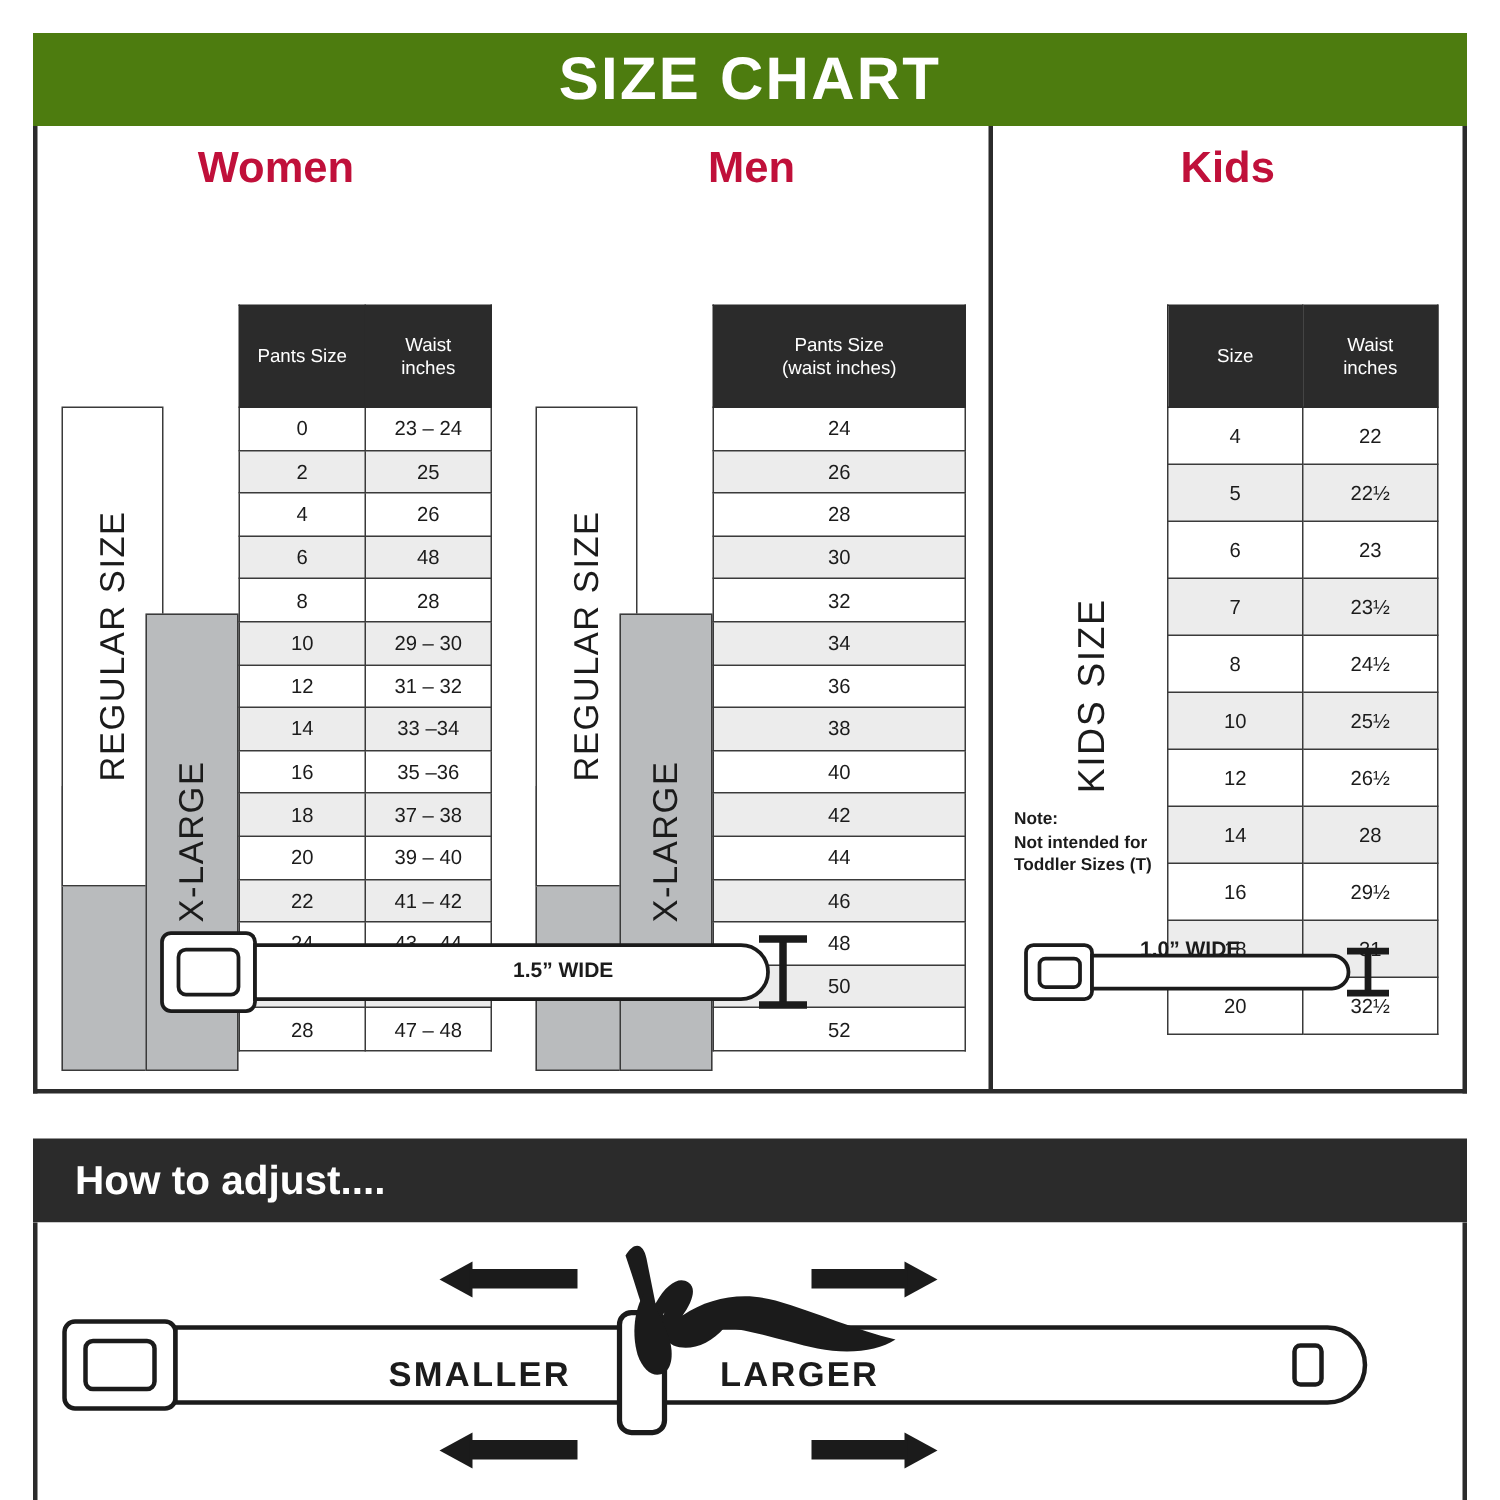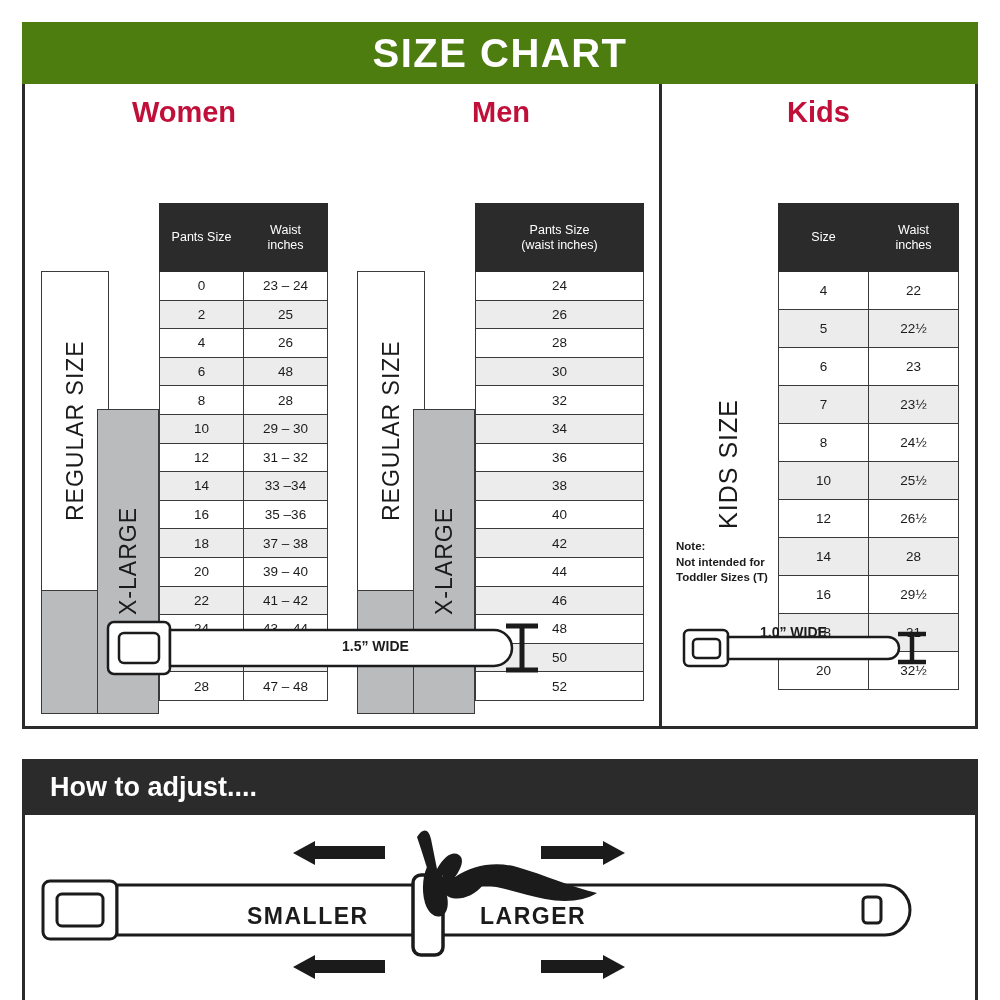--- a/index.html
+++ b/index.html
@@ -456,17 +456,17 @@
       <g fill="#1b1b1b">
         <path d="M392 22 C398 12 404 14 406 24 L412 54 C420 40 428 36 434 40 C440 44 436 54 430 62
                  C448 50 470 46 492 52 C520 60 546 72 572 78 C560 86 540 88 520 84
                  C500 80 478 72 458 70 C448 82 434 86 424 82 C416 78 414 68 418 60
                  L410 70 C404 62 400 46 396 34 Z"></path>
         <path d="M404 48 C398 58 396 74 400 88 C404 100 412 104 418 100 C424 96 424 84 420 74
                  C416 64 412 54 404 48 Z"></path>
       </g>
     </svg>
 
-    <div class="adj-word" style="left:222px; top:88px;">SMALLER</div>
+    <div class="adj-word" style="left:234px; top:88px;">SMALLER</div>
     <div class="adj-word" style="left:455px; top:88px;">LARGER</div>
   </div>
 
 </div>
 
 </body></html>

